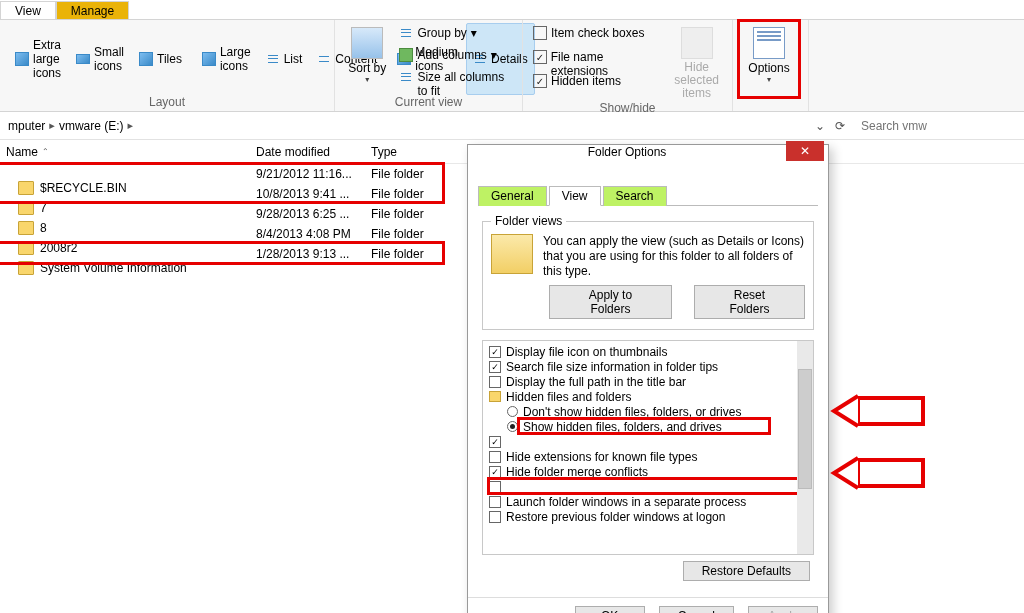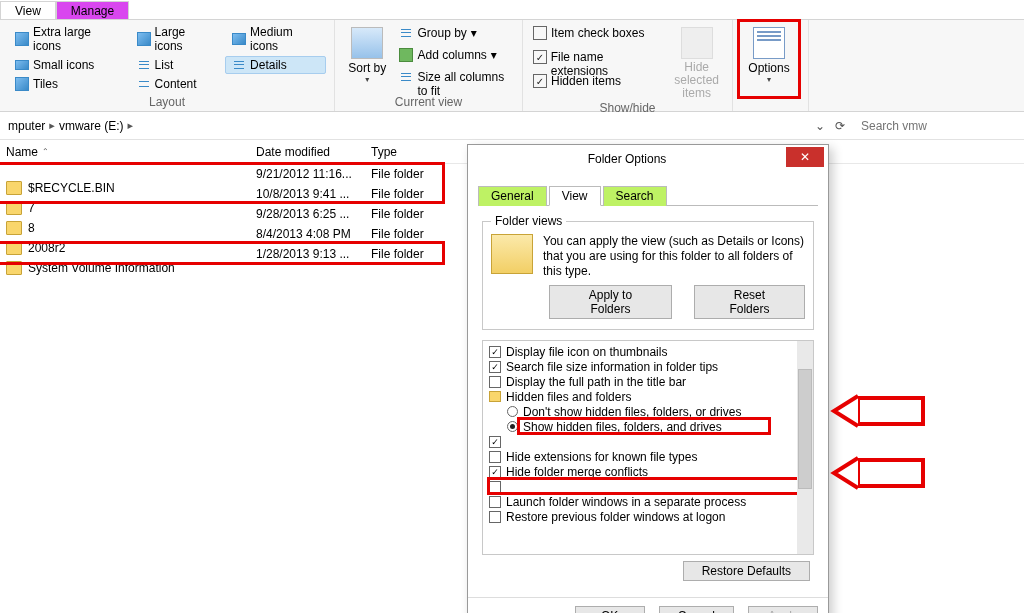--- a/index.html
+++ b/index.html
@@ -1,28 +1,28 @@
 <!DOCTYPE html>
 <html><head>
 <meta charset="utf-8">
 <style>
 * { margin:0; padding:0; box-sizing:border-box; font-family:"Segoe UI", Tahoma, sans-serif; font-size:12px; }
 body { background:#fff; width:1024px; height:613px; overflow:hidden; position:relative; }
 
 
 .top-tabs{display:flex;border-bottom:1px solid #d4d4d4;height:20px;background:#fff;}
-.top-tab{padding:2px 14px;border:1px solid #d4d4d4;border-bottom:none;margin-top:1px;background:#d946ef;cursor:default;}
+.top-tab{padding:2px 14px;border:1px solid #d4d4d4;border-bottom:none;margin-top:1px;background:#eab308;cursor:default;}
 .top-tab.active{background:#fff;}
 
 
 .ribbon{height:92px;border-bottom:1px solid #d4d4d4;display:flex;background:#f7f7f7;}
 .group{border-right:1px solid #e2e2e2;padding:3px 8px 0 8px;display:flex;flex-direction:column;height:100%;}
 .group-body{display:flex;gap:6px;flex:1;}
 .group-label{text-align:center;color:#666;padding-bottom:2px;}
-.lay-col{display:flex;flex-direction:column;gap:1px;}
+.lay-col{display:flex;flex-direction:row;gap:1px;}
 .lay-item{display:flex;align-items:center;gap:4px;padding:1px 6px;border:1px solid transparent;border-radius:2px;}
 .lay-item.sel{background:#cde6f7;border:1px solid #a7cdee;}
 .mini-icon{width:14px;height:14px;flex:0 0 14px;background:linear-gradient(135deg,#7dbdf0,#3a8ac8);border:1px solid #3a8ac8;}
 .mini-list{width:14px;height:14px;flex:0 0 14px;display:flex;flex-direction:column;justify-content:space-around;padding:2px;}
 .mini-list span{height:1px;background:#3a8ac8;}
 .big-btn{display:flex;flex-direction:column;align-items:center;width:56px;padding-top:4px;}
 .big-btn .icon{width:32px;height:32px;background:#e0e0e0;border:1px solid #bbb;margin-bottom:2px;}
 .big-btn .caret{font-size:8px;color:#444;}
 .sbtn{display:flex;align-items:flex-start;gap:4px;height:20px;padding:0 2px;}
 .cb{width:14px;height:14px;border:1px solid #666;display:flex;align-items:center;justify-content:center;font-size:10px;color:#222;}
@@ -40,28 +40,28 @@
 .filelist{position:relative;}
 .headers{display:flex;border-bottom:1px solid #e8e8e8;height:24px;align-items:center;}
 .col-name{width:256px;padding-left:6px;}
 .col-date{width:115px;}
 .col-type{width:100px;}
 .headers .col{display:flex;align-items:center;gap:4px;}
 .sort-caret{font-size:8px;color:#555;}
 .rows{display:flex;flex-direction:column;}
 .row{display:flex;height:20px;align-items:center;}
 .row .fico{width:16px;height:14px;background:#f9d66c;border:1px solid #c8a337;border-radius:1px;margin-right:6px;}
-.row .cell-name{width:256px;display:flex;align-items:center;padding-left:6px;margin-top:28px;}
+.row .cell-name{width:256px;display:flex;align-items:center;padding-left:18px;margin-top:28px;}
 .row .cell-date{width:115px;}
 .row .cell-type{width:100px;}
 .red-box-abs{position:absolute;border:3px solid #e60000;pointer-events:none;}
 
 
 .dialog{position:absolute;left:467px;top:144px;width:362px;background:#fff;border:1px solid #999;box-shadow:4px 4px 10px rgba(0,0,0,0.2);}
-.dlg-title{height:28px;display:flex;align-items:center;background:#fff;}
+.dlg-title{height:28px;display:flex;background:#fff;}
 .dlg-title span{flex:1;text-align:center;}
 .dlg-close{width:38px;height:20px;background:#c9302c;color:#fff;display:flex;align-items:center;justify-content:center;margin-right:4px;margin-top:-4px;}
 .dlg-body{padding:6px 10px 10px 10px;}
 .dlg-tabs{display:flex;border-bottom:1px solid #bbb;height:21px;margin-top:6px;}
 .dlg-tab{padding:2px 12px;border:1px solid #bbb;border-bottom:none;margin-right:2px;background:#bef264;position:relative;top:1px;}
 .dlg-tab.active{background:#fff;border-bottom:1px solid #fff;}
 .tab-page{border-top:none;padding:8px 4px 4px 4px;}
 .fieldset{border:1px solid #c8c8c8;padding:6px 8px 10px 8px;margin-bottom:10px;}
 .fieldset legend{padding:0 4px;}
 .folder-views{display:flex;gap:10px;align-items:flex-start;}

